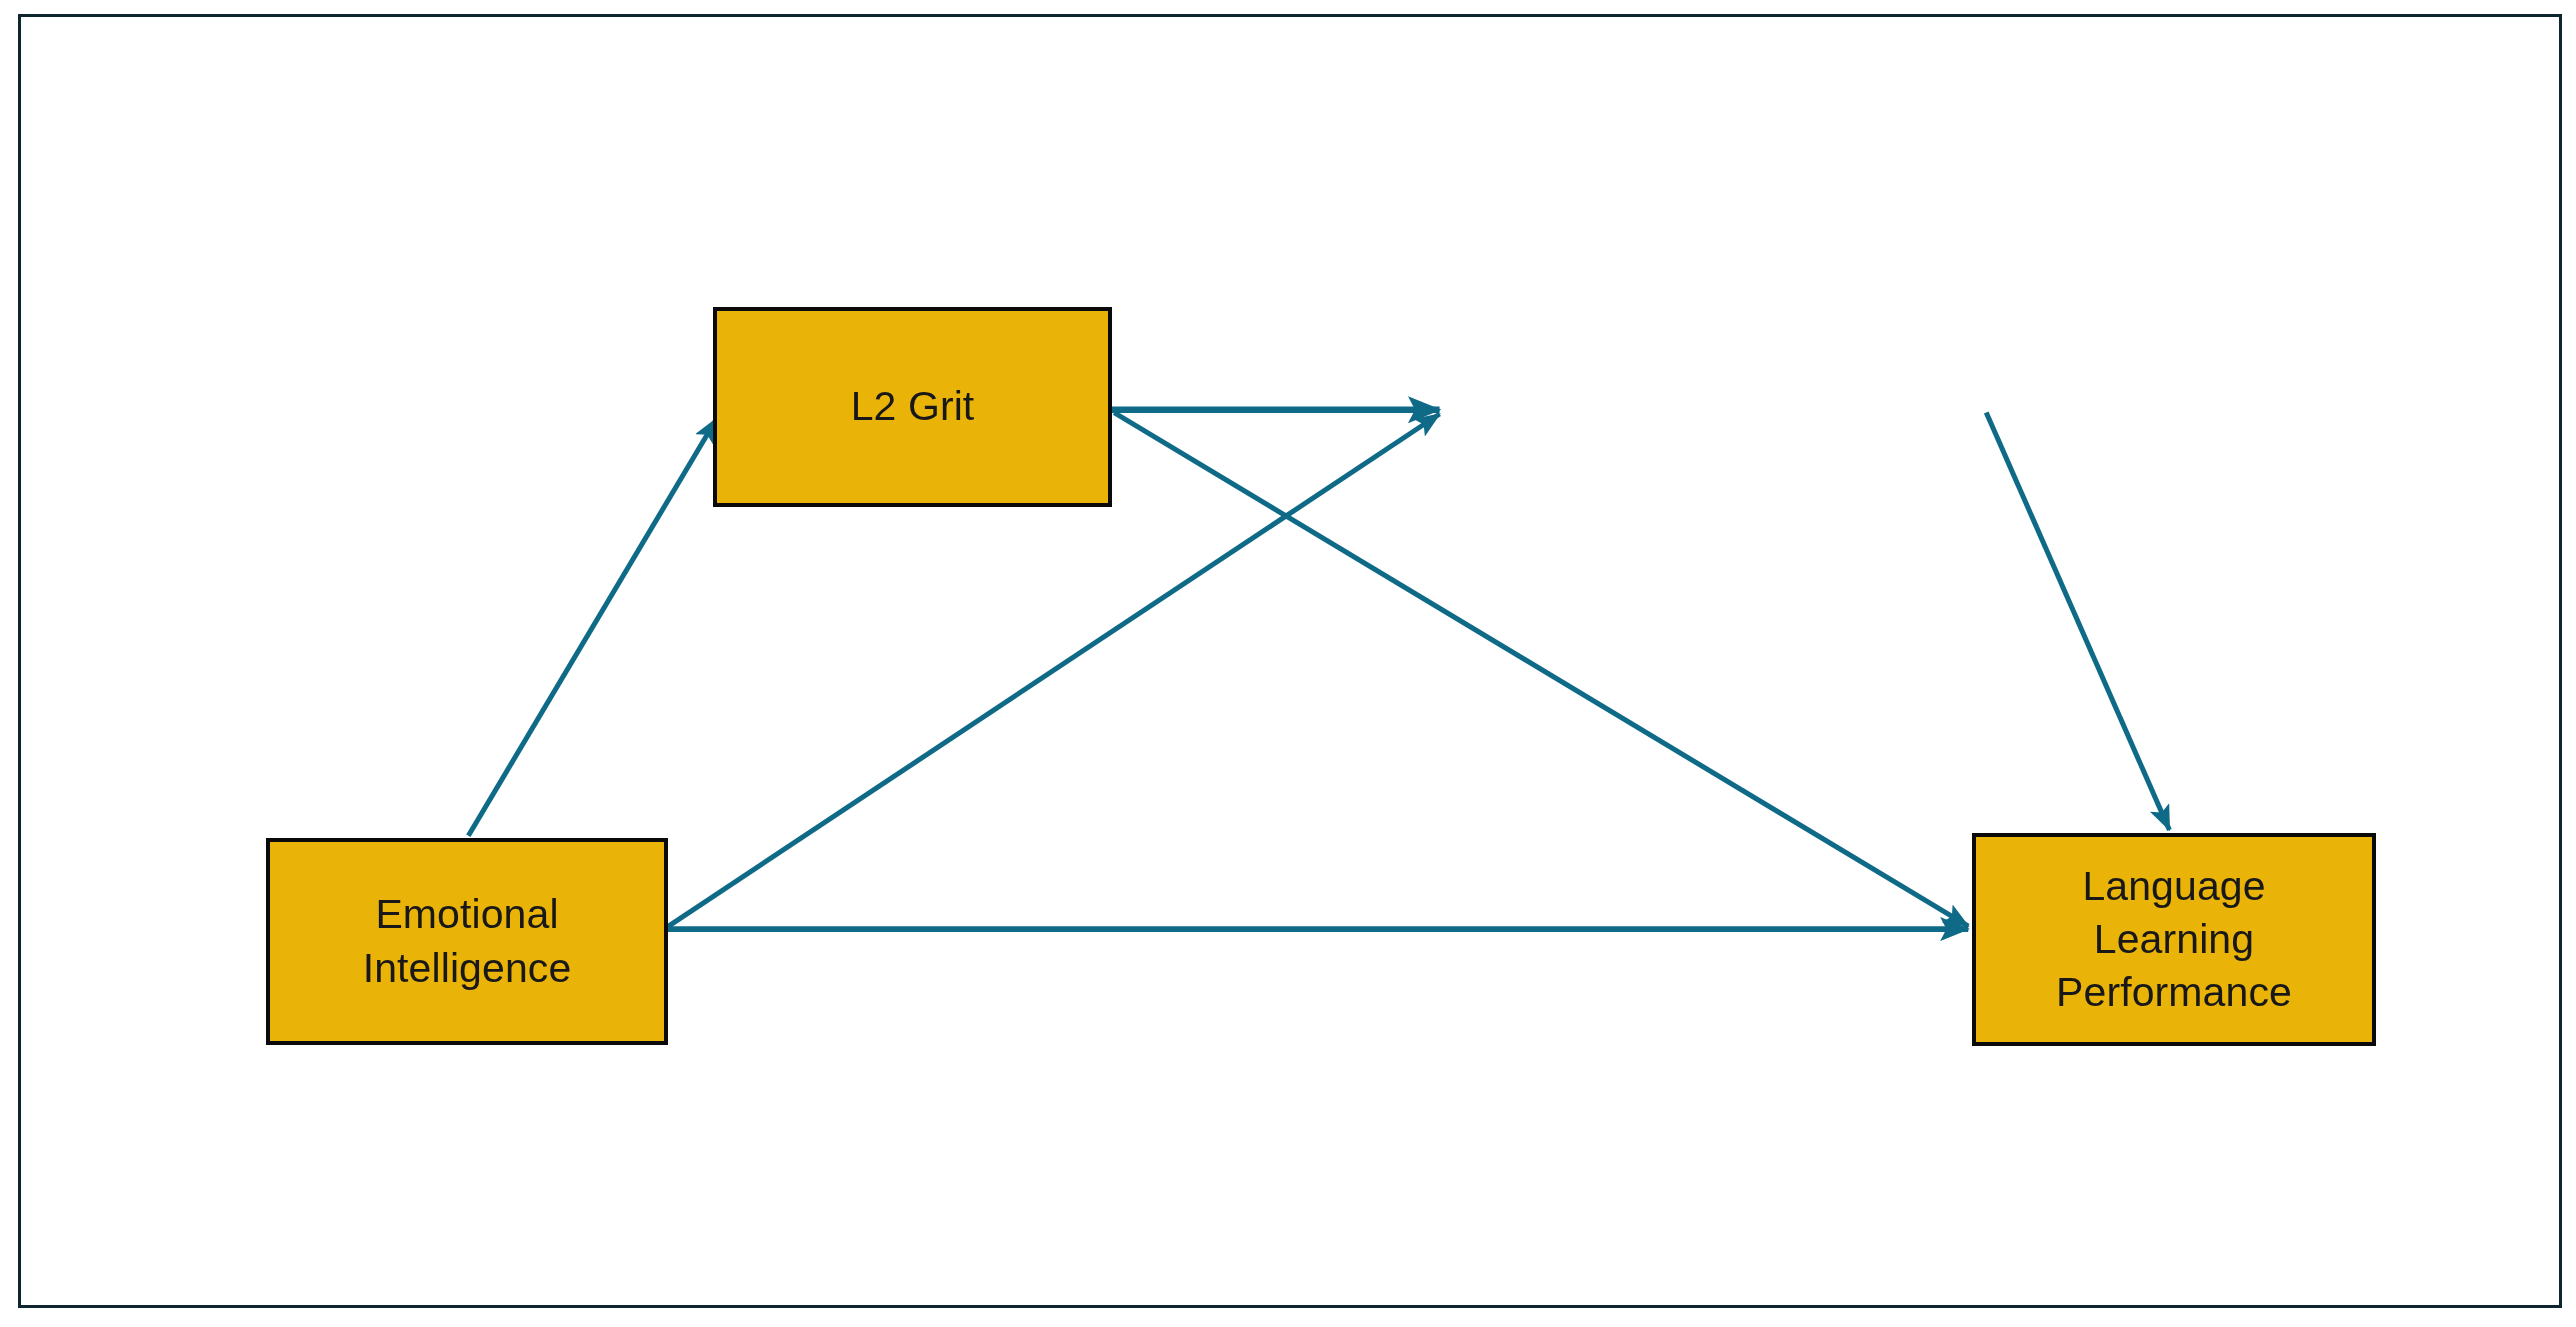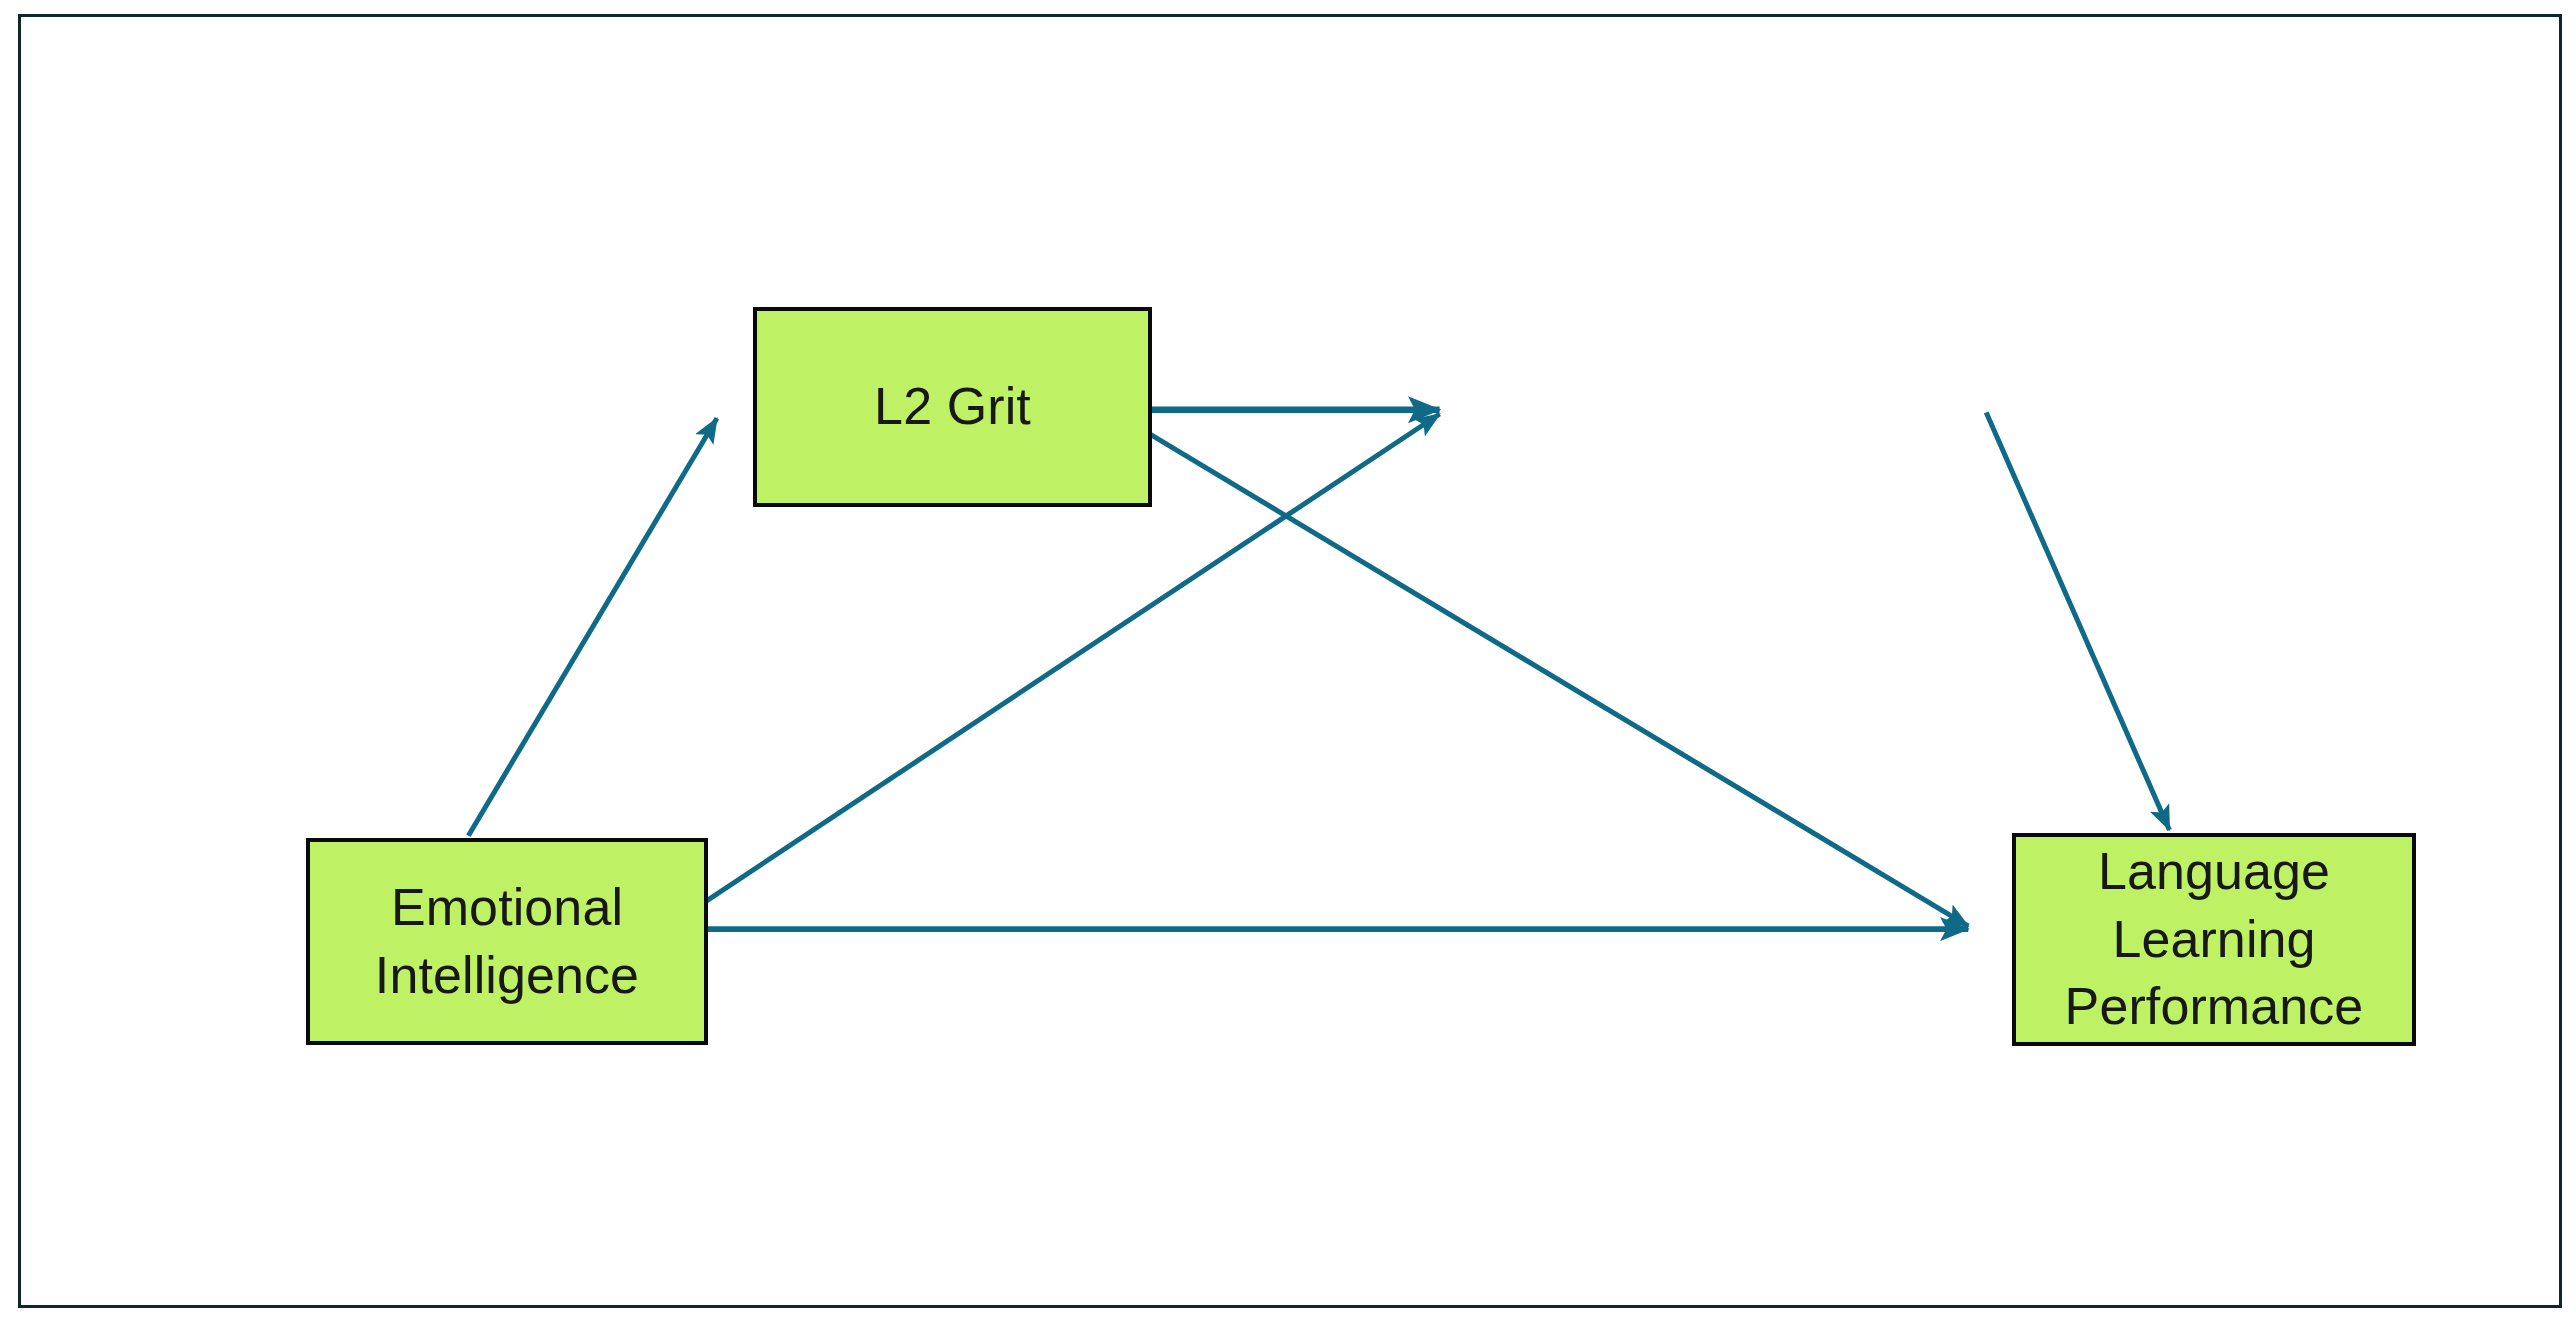--- a/index.html
+++ b/index.html
@@ -31,35 +31,34 @@
   #edges {
     position: absolute;
     left: 0;
     top: 0;
     width: 2576px;
     height: 1328px;
     pointer-events: none;
   }
   .node {
     position: absolute;
-    background: #bef264;
+    background: #eab308;
     border: 4.3px solid #0a0a0a;
     box-sizing: border-box;
     display: flex;
     align-items: center;
     justify-content: center;
     text-align: center;
     color: #181818;
     font-family: "Liberation Sans", sans-serif;
-    font-size: 52px;
+    font-size: 41px;
     font-weight: 400;
     line-height: 1.30;
     letter-spacing: 0.1px;
     white-space: pre-line;
-    margin-left: 40px;
   }
   #node-grit      { left: 713px;  top: 307px;  width: 399px; height: 200px; }
   #node-mot       { left: 1443px; top: 307px;  width: 522px; height: 199px; }
   #node-ei        { left: 266px;  top: 838px; width: 402px; height: 207px; }
   #node-llp       { left: 1972px; top: 833px; width: 404px; height: 213px; }
 </style>
 </head>
 <body>
 
 <div id="canvas">

